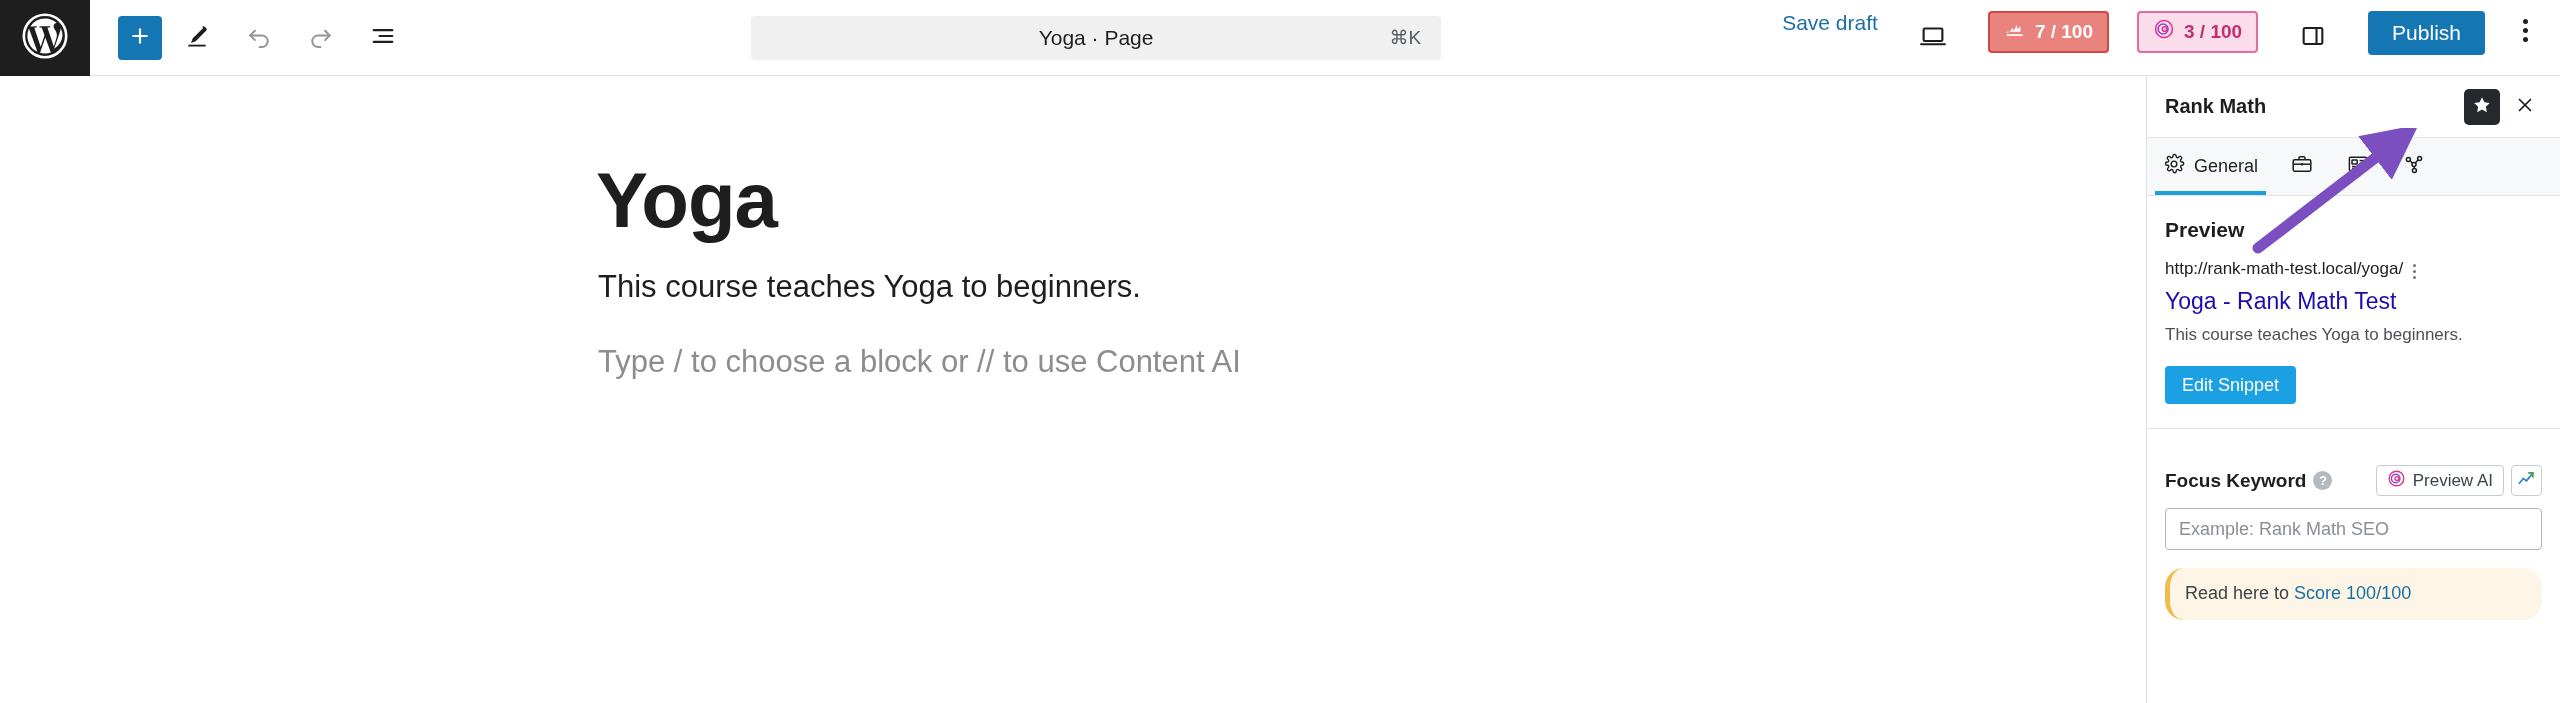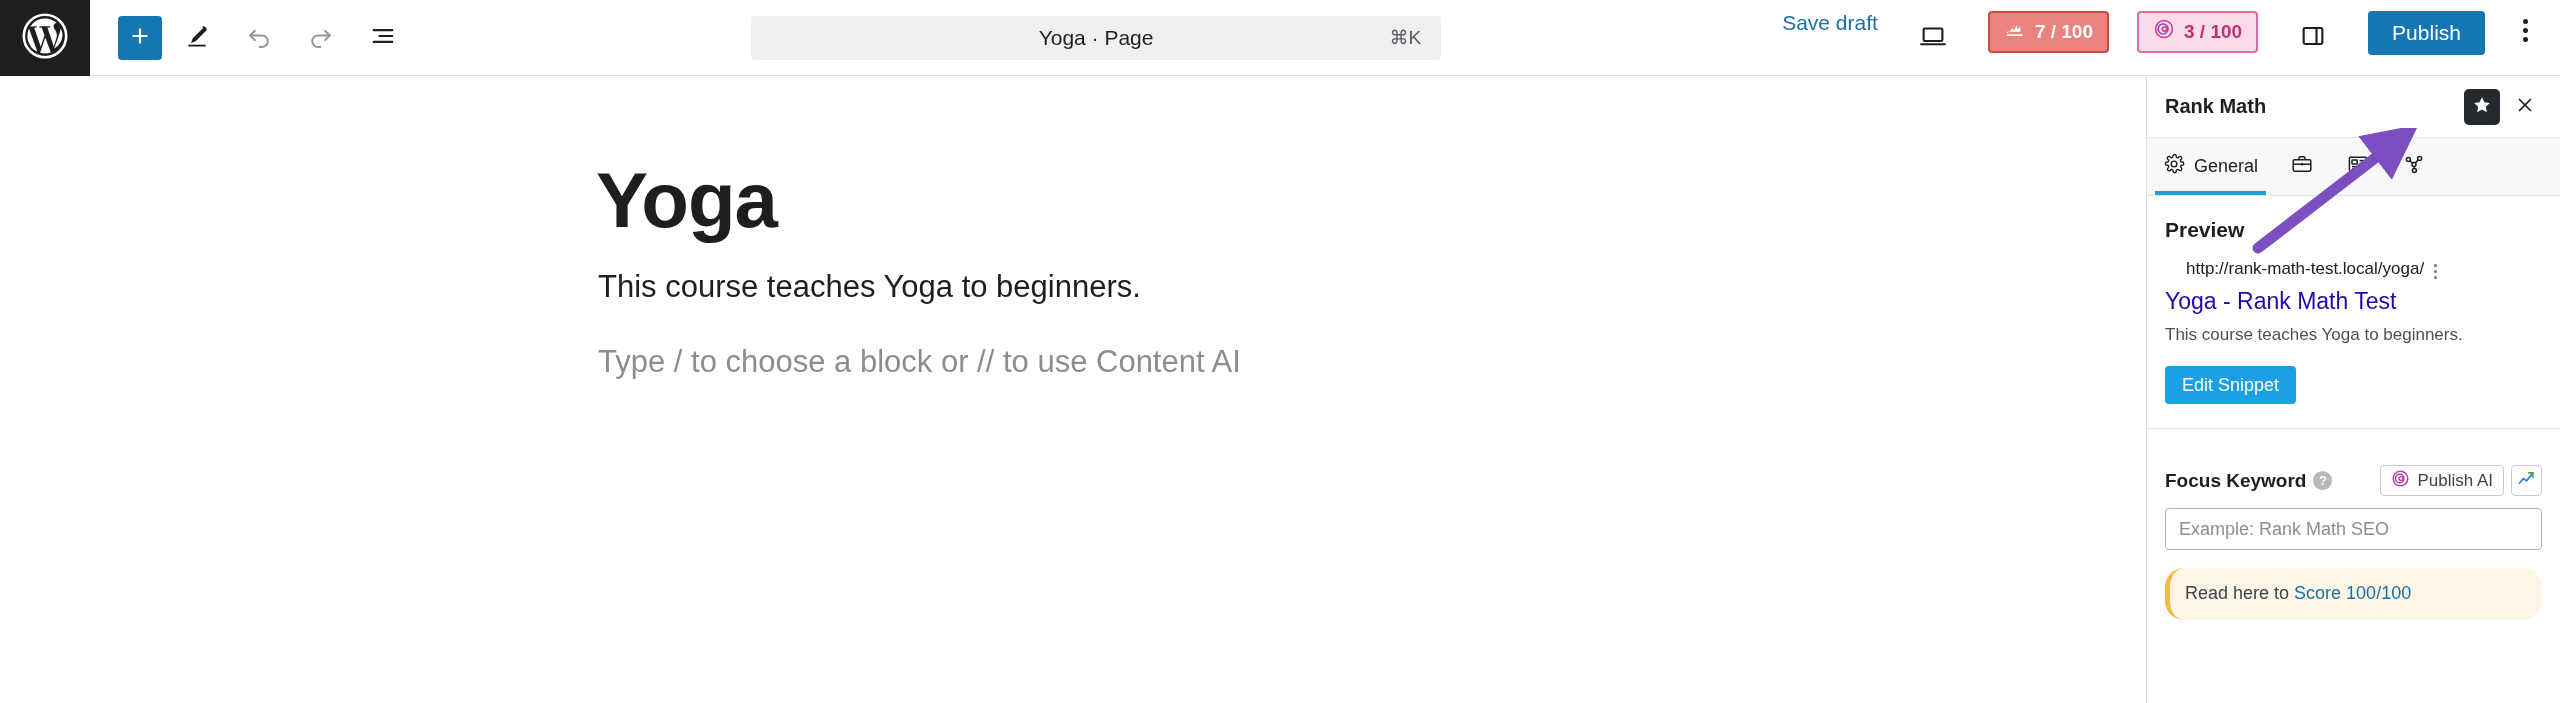--- a/index.html
+++ b/index.html
@@ -103,21 +103,21 @@
     display:flex; align-items:center; justify-content:center; gap:9px;
     padding:0 16px; cursor:pointer; position:relative; color:#3c434a; font-size:18px;
   }
   .rm-tab.active { color:#1e1e1e; }
   .rm-tab.active::after {
     content:""; position:absolute; left:8px; right:8px; bottom:0; height:4px; background:#1ba0d7;
   }
   .rm-body { padding:0 18px; }
   .sec-head { font-size:21px; font-weight:bold; color:#1e1e1e; margin-top:22px; }
   .serp { margin-top:16px; }
-  .serp-url-row { display:flex; align-items:center; gap:10px;margin-left:21px; }
+  .serp-url-row { display:flex; align-items:center; gap:10px; }
   .serp-url { font-size:17px; color:#202124; line-height:1.3; }
   .serp-dots { display:flex; flex-direction:column; gap:3px; padding-top:4px; cursor:pointer; }
   .serp-dots i { width:3px; height:3px; border-radius:50%; background:#70757a; display:block; }
   .serp-title {
     font-size:23px; color:#1a0dab; margin-top:7px; line-height:1.25; cursor:pointer;
   }
   .serp-desc { font-size:17px; color:#4d5156; margin-top:7px; line-height:1.45; }
   .edit-snippet {
     margin-top:19px; height:38px; padding:0 17px; border-radius:4px;
     background:#1ba0e4; color:#fff; font-size:18px; border:none; cursor:pointer;
@@ -372,21 +372,21 @@
       <span class="help-icon">?</span>
       <span class="fk-actions">
         <button class="cai-btn">
           <span>
             <svg width="19" height="19" viewBox="0 0 24 24" fill="none">
               <circle cx="12" cy="12" r="9.2" stroke="#e0348a" stroke-width="1.8"></circle>
               <circle cx="11" cy="12" r="5.4" stroke="#8e44c9" stroke-width="1.8"></circle>
               <circle cx="12.6" cy="12" r="2.4" stroke="#e0348a" stroke-width="1.8"></circle>
             </svg>
           </span>
-          <span>Publish AI</span>
+          <span>Preview AI</span>
         </button>
         <span class="trend-btn">
           <span>
             <svg width="19" height="19" viewBox="0 0 24 24" fill="none" stroke-width="2.2" stroke-linecap="round" stroke-linejoin="round">
               <polyline points="3,18 8,12 12,15 20,5" stroke="#2f7fd1"></polyline>
               <polyline points="15,5 20,5 20,10" stroke="#3aa63a"></polyline>
             </svg>
           </span>
         </span>
       </span>

